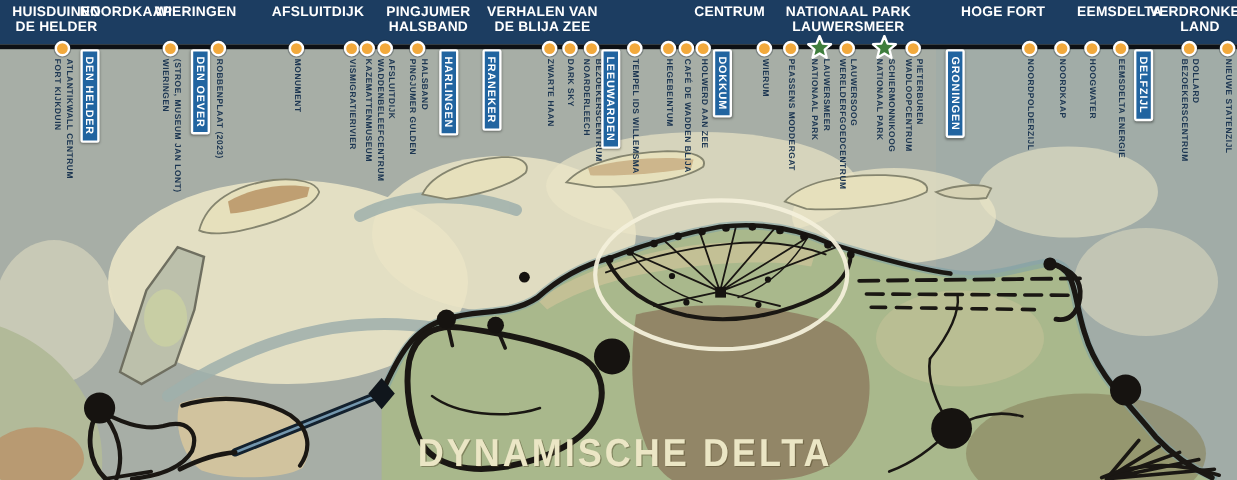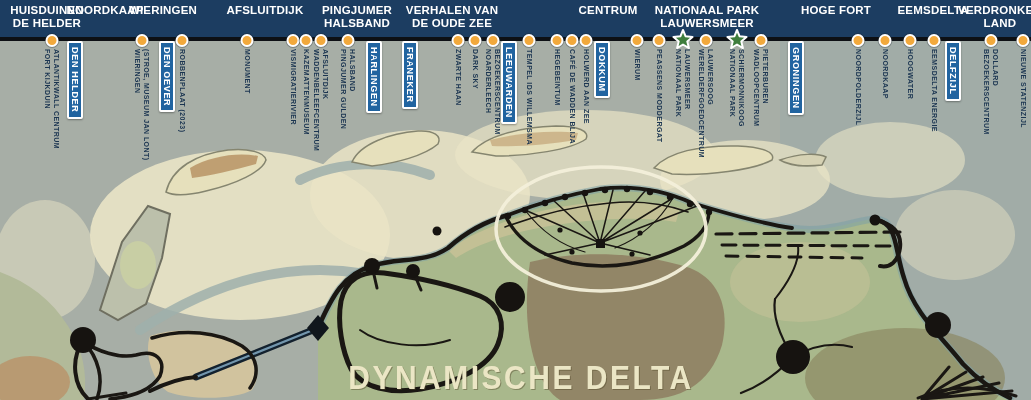--- a/index.html
+++ b/index.html
@@ -170,21 +170,21 @@
       </div>
       <div class="region" style="left: 265px;">
         <div>AFSLUITDIJK</div>
       </div>
       <div class="region" style="left: 357px;">
         <div>PINGJUMER</div>
         <div>HALSBAND</div>
       </div>
       <div class="region" style="left: 452px;">
         <div>VERHALEN VAN</div>
-        <div>DE OUDE ZEE</div>
+        <div>DE BLIJA ZEE</div>
       </div>
       <div class="region" style="left: 608px;">
         <div>CENTRUM</div>
       </div>
       <div class="region" style="left: 707px;">
         <div>NATIONAAL PARK</div>
         <div>LAUWERSMEER</div>
       </div>
       <div class="region" style="left: 836px;">
         <div>HOGE FORT</div>

